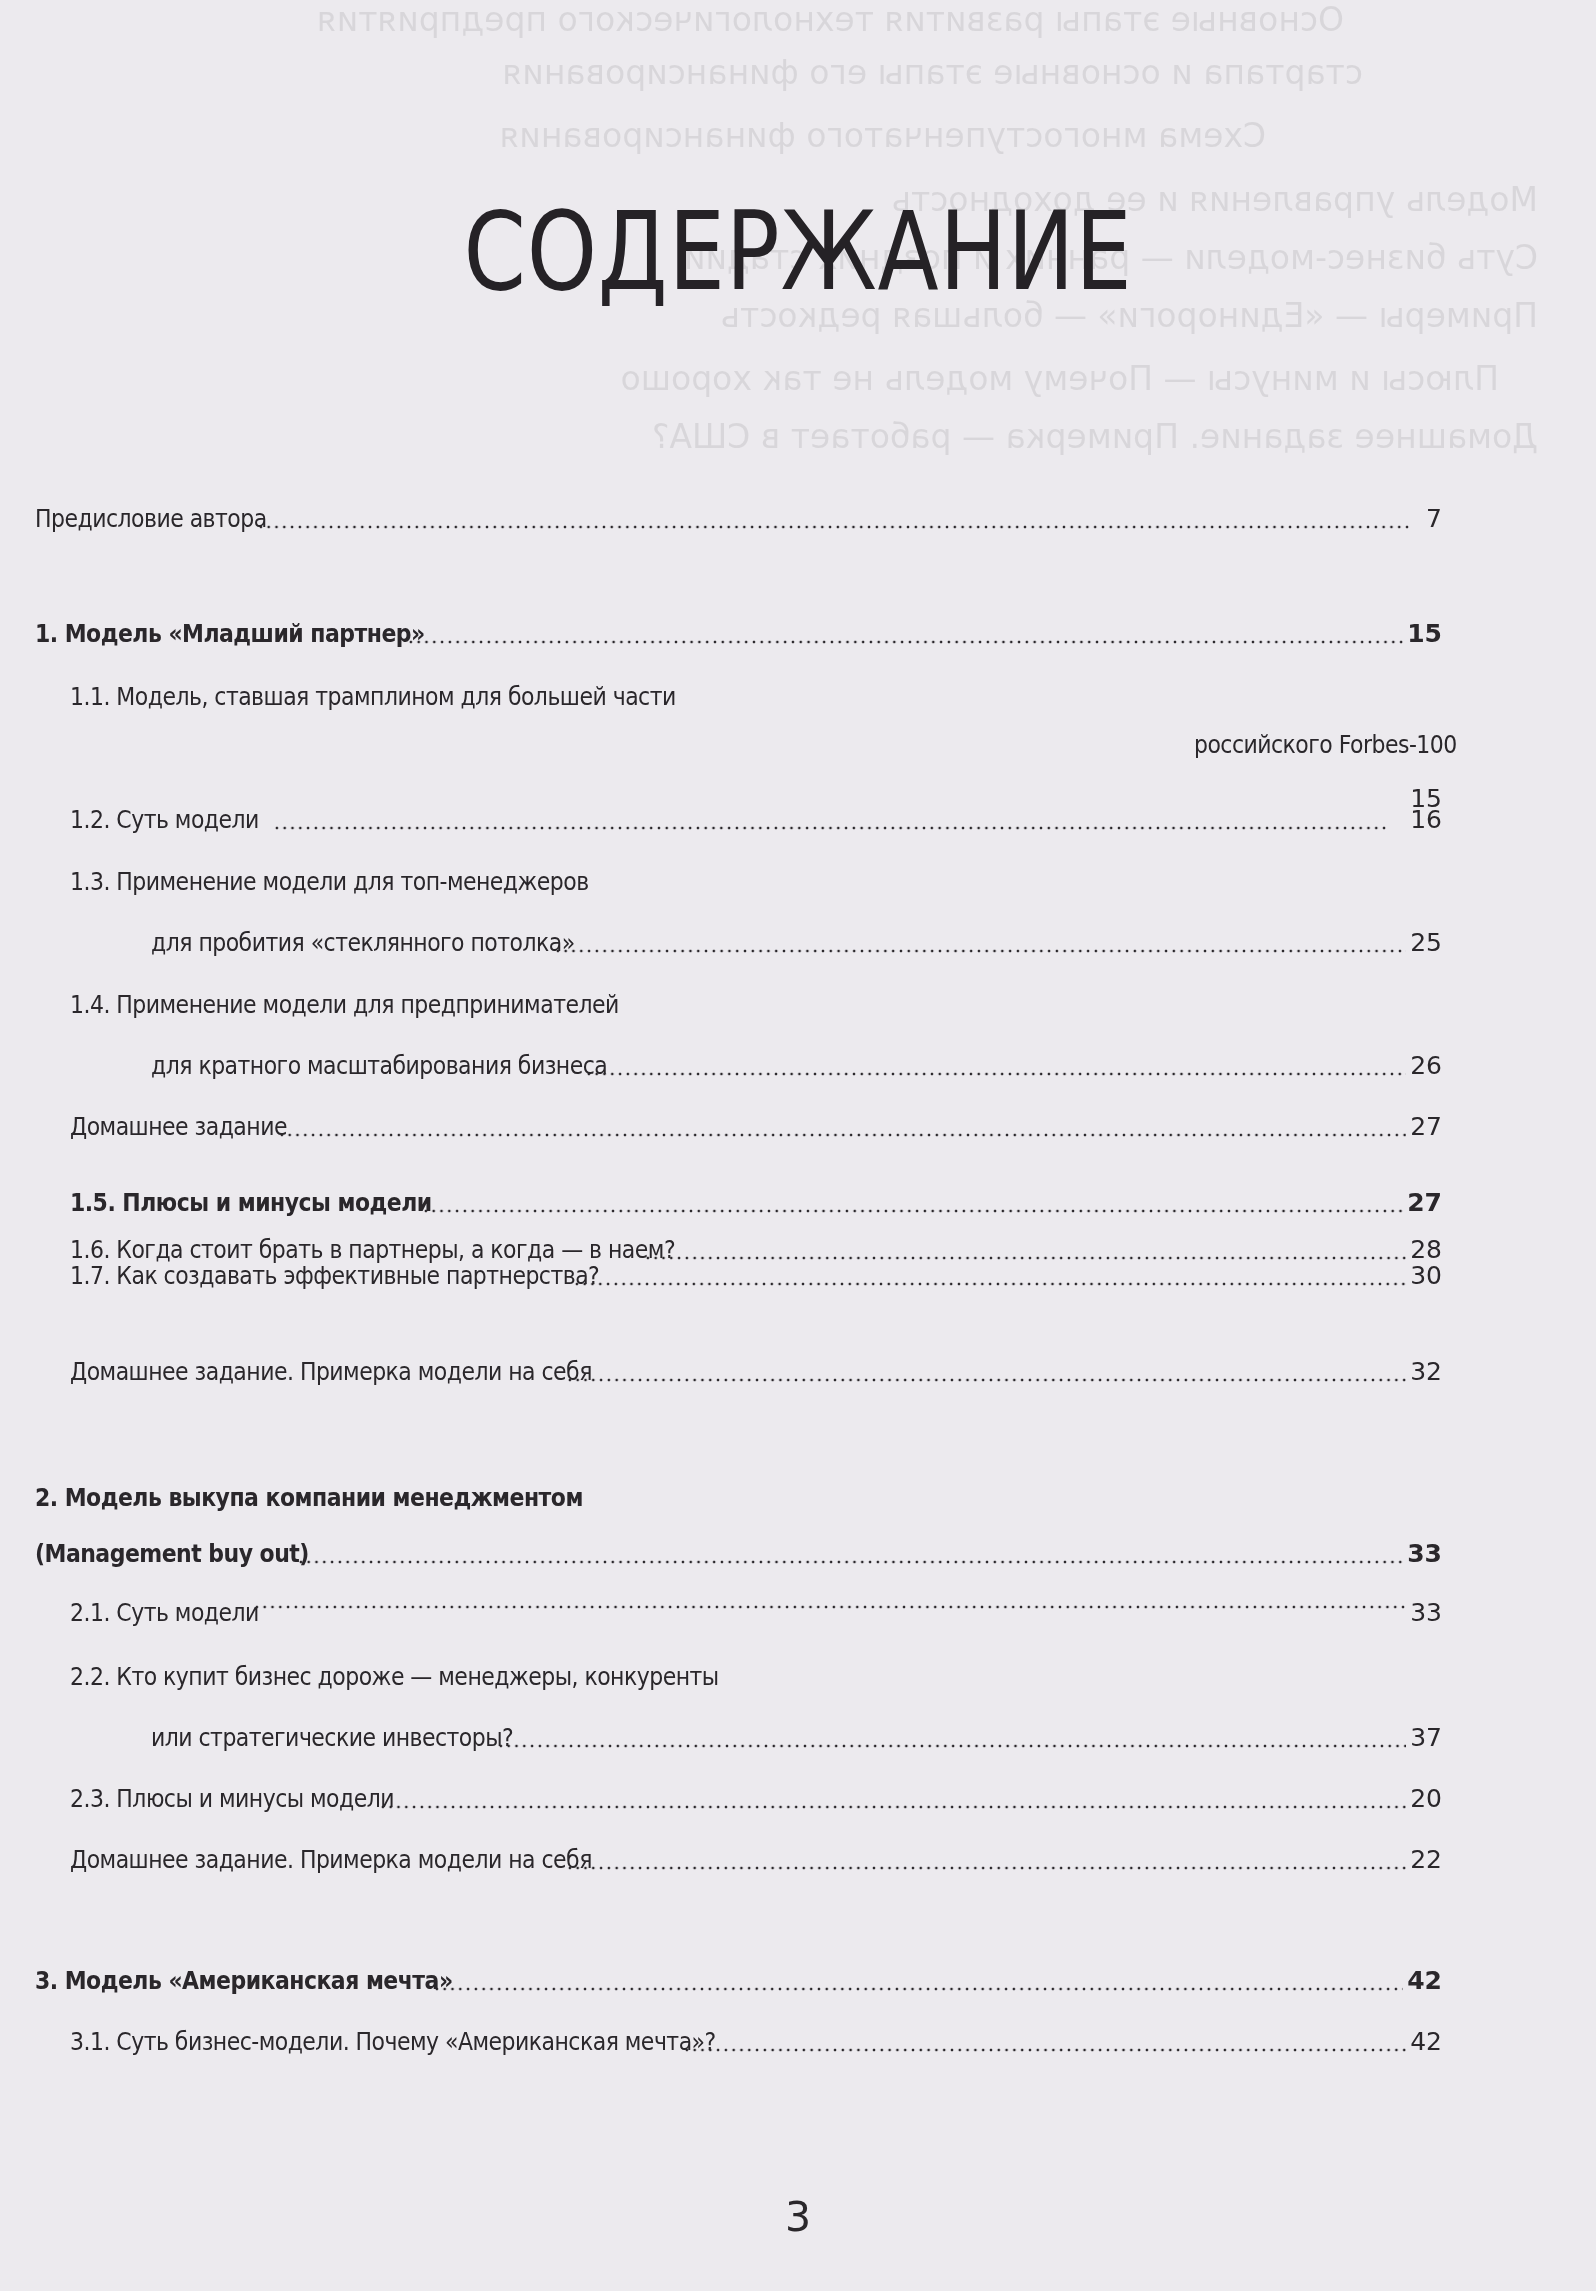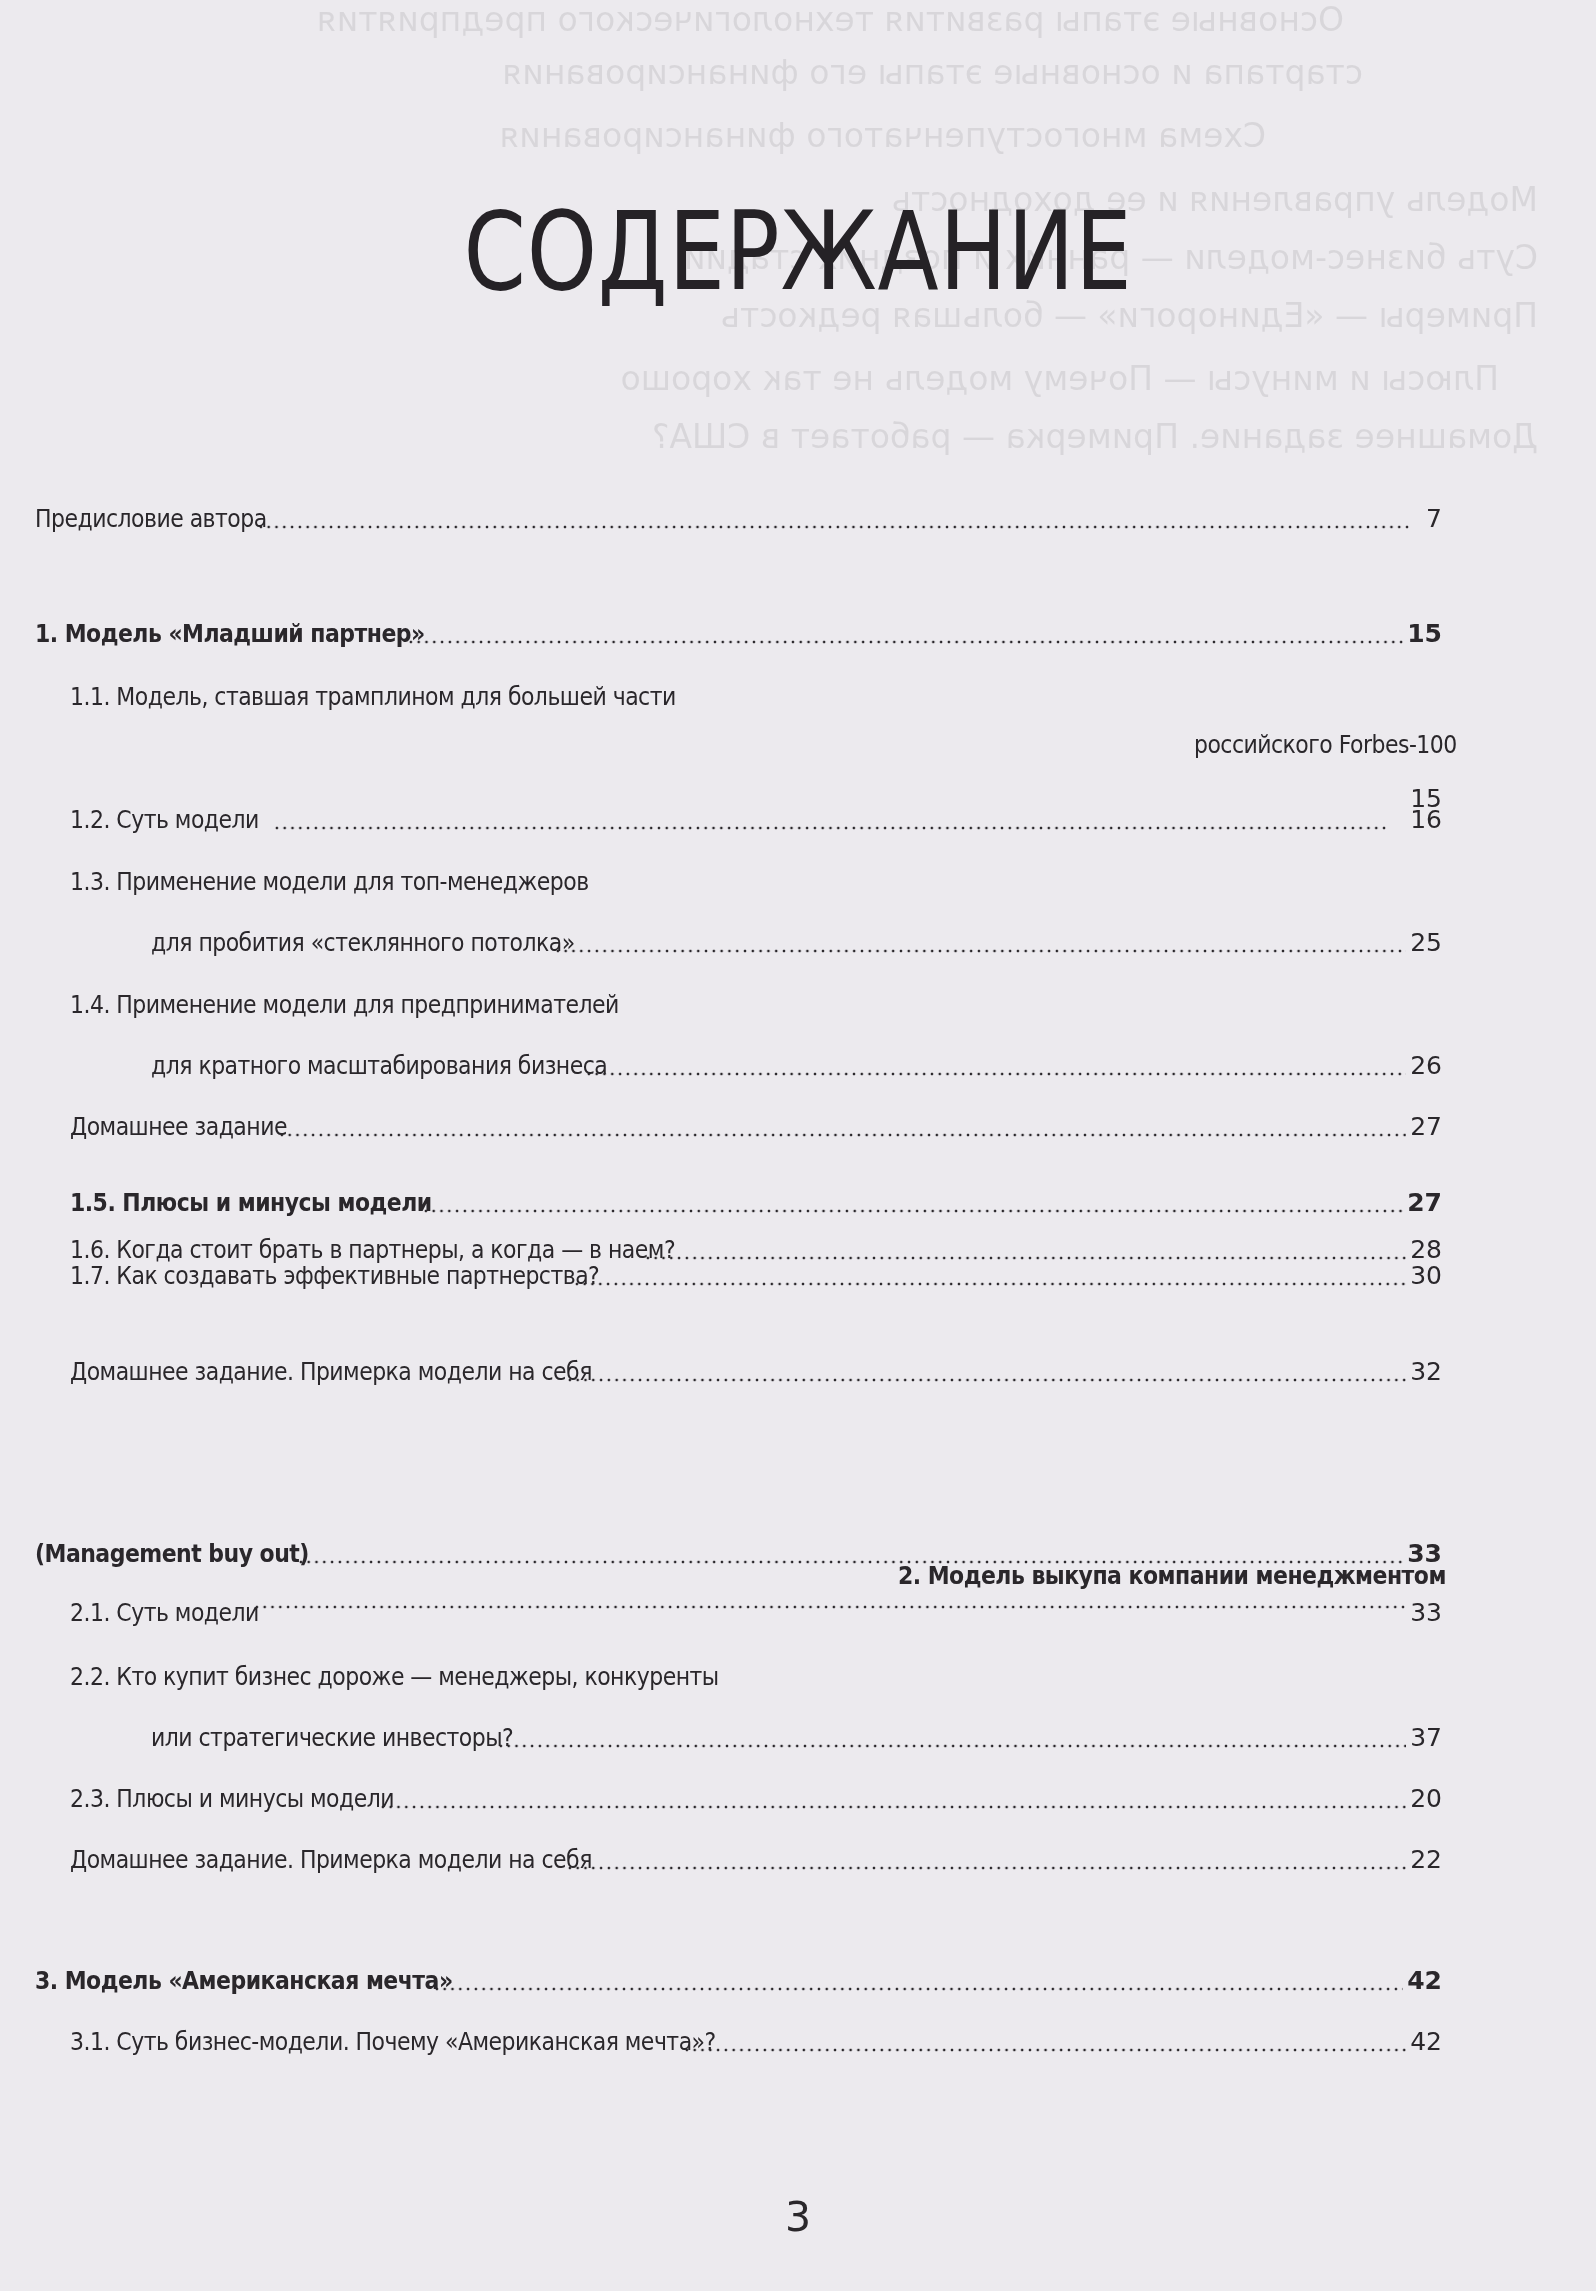--- a/index.html
+++ b/index.html
@@ -182,21 +182,21 @@
     <span class="leader"></span>
     <span class="page">30</span>
   </div>
 
   <div class="row" style="top:1344px; padding-left:35px; width:1372px;">
     <span class="label" style="transform: scaleX(0.88); margin-right: -101px;">Домашнее задание. Примерка модели на себя</span>
     <span class="leader"></span>
     <span class="page">32</span>
   </div>
 
-  <div class="row bold noleader" style="top:1548px;justify-content:flex-end;">
+  <div class="row bold noleader" style="top:1470px;">
     <span class="label" style="transform: scaleX(0.88); margin-right: -106px;">2. Модель выкупа компании менеджментом</span>
 
     <span class="page"></span>
   </div>
   <div class="row bold" style="top:1526px;">
     <span class="label" style="transform: scaleX(0.88); margin-right: -53px;">(Management buy out)</span>
     <span class="leader"></span>
     <span class="page">33</span>
   </div>
 

